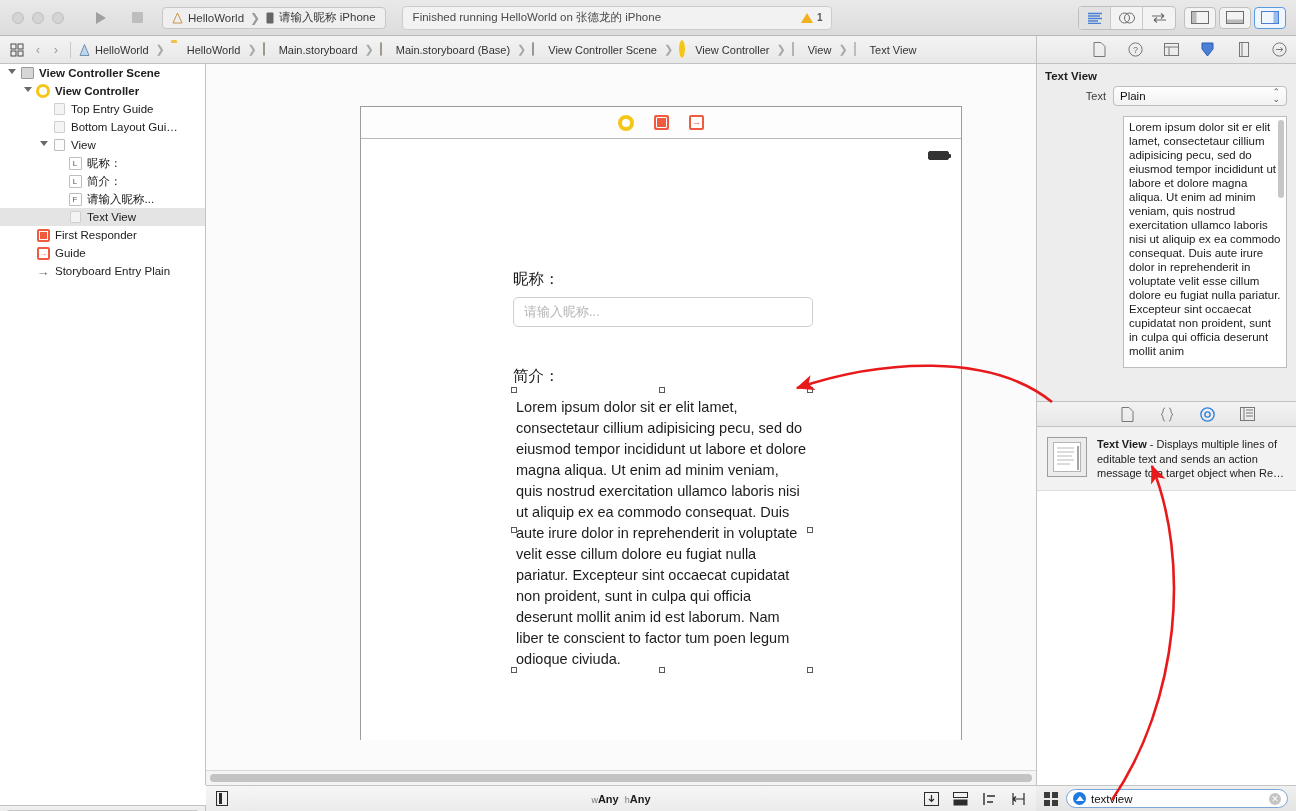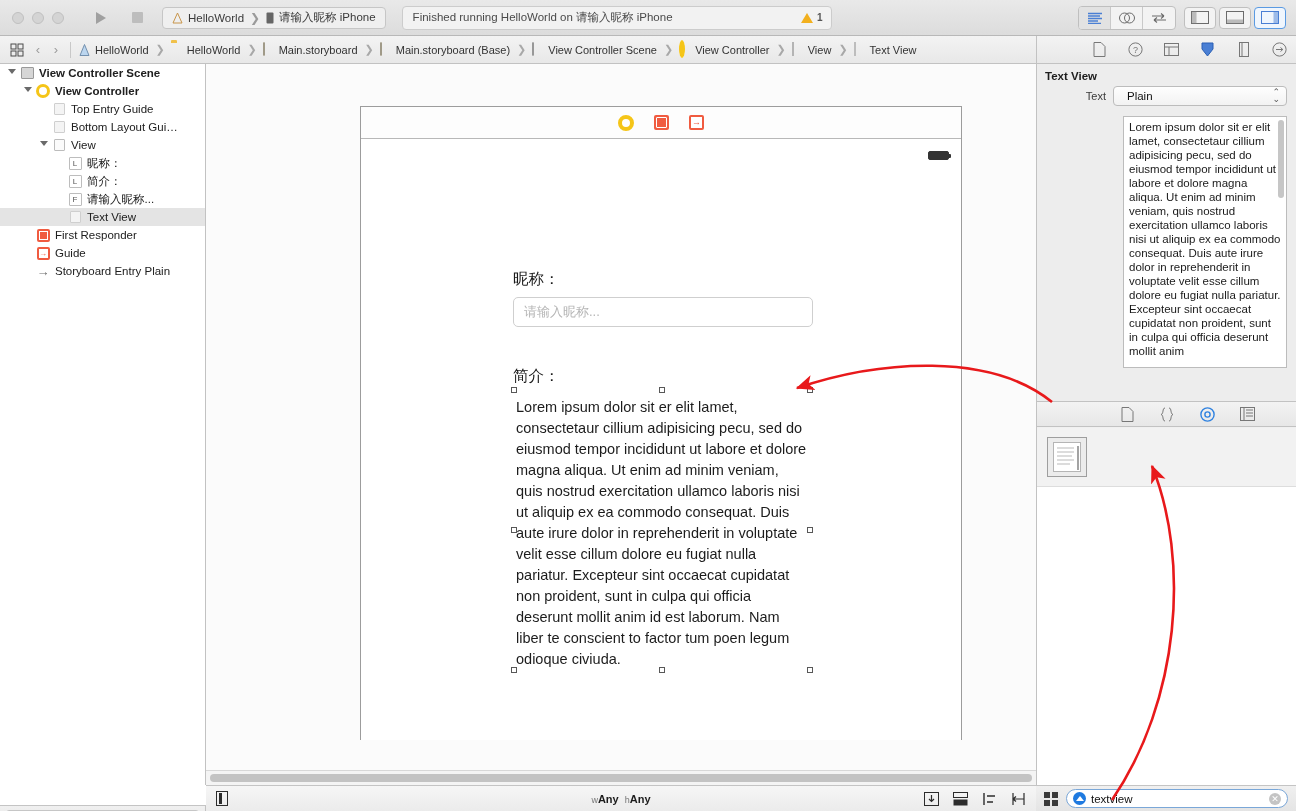--- a/index.html
+++ b/index.html
@@ -198,21 +198,21 @@
   }
   .itab { width: 18px; height: 18px; display: flex; align-items:center; justify-content:center; }
   .insp-body { position: absolute; top: 28px; left: 0; width: 260px; height: 337px;
                background: #ededed; overflow: hidden; }
   .insp-title { font-size: 11.5px; font-weight: bold; color: #1d1d1d; padding: 6px 0 4px 8px; }
   .row { display: flex; align-items: center; padding: 0 10px 0 0; margin-bottom: 5px; }
   .row .rlbl { width: 76px; text-align: right; font-size: 11px; color: #3a3a3a; padding-right: 7px; padding-left: 36px; }
   .popup {
     flex: 1; height: 20px; background: linear-gradient(to bottom,#fefefe,#f2f2f2);
     border: 1px solid #bcbcbc; border-radius: 4px; display: flex; align-items: center;
-    padding: 0 13px; font-size: 11.5px; color: #111; position: relative;
+    padding: 0 6px; font-size: 11.5px; color: #111; position: relative;
   }
   .popup .steppers { position: absolute; right: 6px; font-size: 9px; color: #555; line-height: 7px; }
   .textarea {
     position: absolute; left: 86px; top: 52px; width: 164px; height: 252px;
     background: #fff; border: 1px solid #bcbcbc; font-size: 11.5px; line-height: 14px;
     color: #1a1a1a; padding: 3px 5px; overflow: hidden;
   }
   .ta-scroll { position: absolute; right: 1px; top: 1px; width: 7px; height: 250px; }
   .ta-thumb { position: absolute; top: 2px; width: 6px; height: 78px; background: #c6c6c6; border-radius: 3px; }
 
@@ -277,21 +277,21 @@
         <path d="M5.5 1 L10 11 L1 11 Z" fill="none" stroke="#c8954a" stroke-width="1"></path>
       </svg>
       <span>HelloWorld</span>
       <span class="sep">❯</span>
       <svg width="8" height="12" viewBox="0 0 8 12">
         <rect x="0.5" y="0.5" width="7" height="11" rx="1" fill="#666"></rect>
       </svg>
       <span>请输入昵称 iPhone</span>
     </div>
     <div class="status-bar">
-      <span>Finished running HelloWorld on 请输入昵称 iPhone</span>
+      <span>Finished running HelloWorld on 张德龙的 iPhone</span>
       <div class="issues">
         <div class="warn-tri"></div>
         <span class="cnt">1</span>
       </div>
     </div>
     <div class="right-tools">
       <div class="seg">
         <div class="s active">
           <svg width="16" height="12" viewBox="0 0 16 12">
             <g stroke="#4a7fd4" stroke-width="1.4">
@@ -679,20 +679,23 @@
                 <line x1="3" y1="5" x2="20" y2="5"></line>
                   <line x1="3" y1="9" x2="20" y2="9"></line>
                 <line x1="3" y1="13" x2="18" y2="13"></line>
                   <line x1="3" y1="17" x2="20" y2="17"></line>
                 <line x1="3" y1="21" x2="16" y2="21"></line>
               </g>
               <line x1="24" y1="3" x2="24" y2="27" stroke="#8d8d8d" stroke-width="1.6"></line>
             </svg>
           </span>
         </span>
+        <span class="lib-desc">
+          <b>Text View</b><span> - Displays multiple lines of editable text and sends an action message to a target object when Re…</span>
+        </span>
       </div>
     </div>
   </div>
 
   <div class="lib-bottom">
     <span class="grid-ico">
         <i></i>
         <i></i>
         <i></i>
         <i></i>

